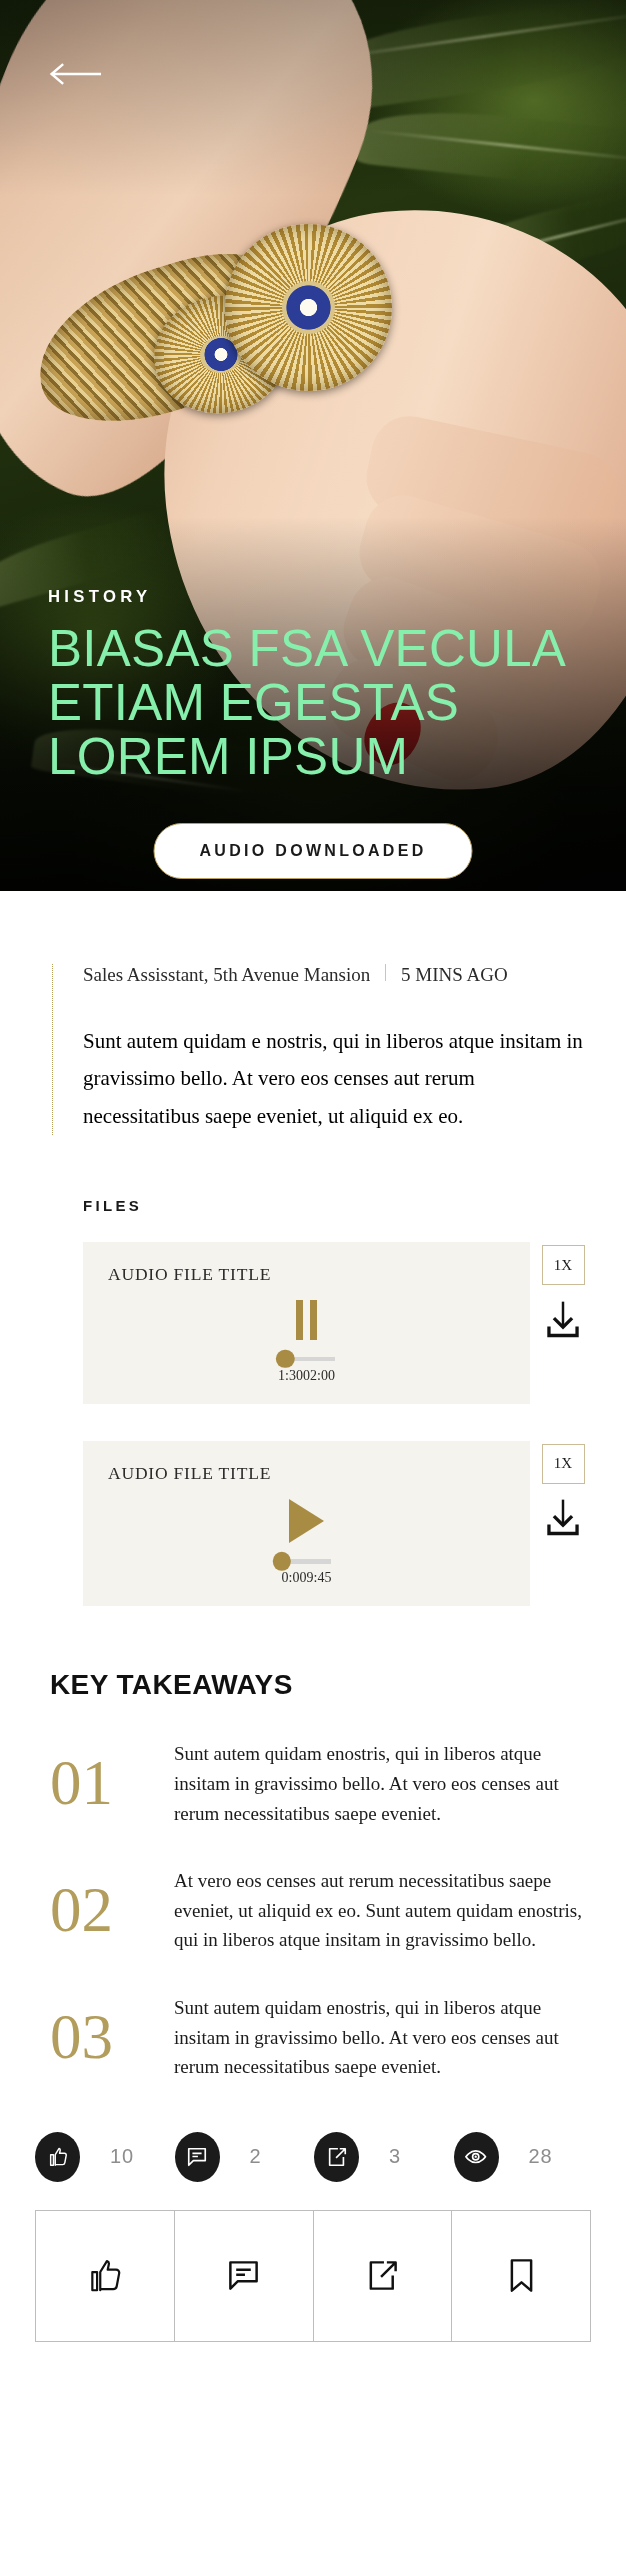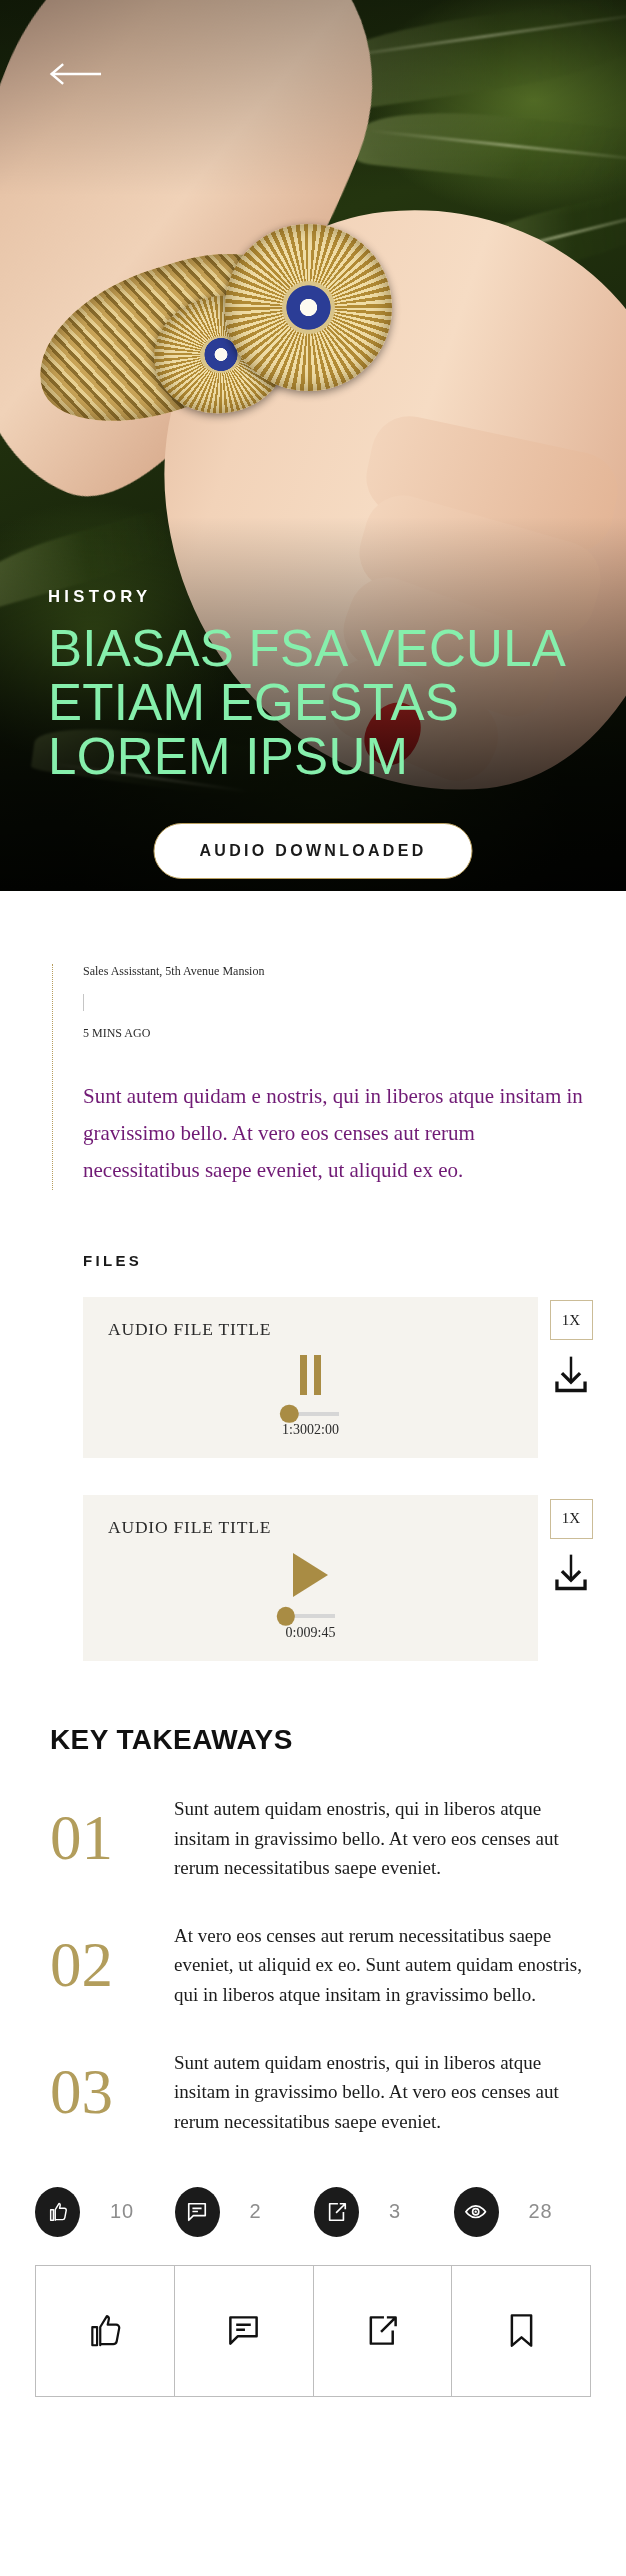--- a/index.html
+++ b/index.html
@@ -195,52 +195,51 @@
   .meta-inner { padding-left: 63px; padding-right: 33px; }
   .author {
     font-family: "Liberation Serif", serif;
     font-weight: 700;
     font-size: 18.4px;
     color: #141414;
     margin-bottom: 8.3px;
   }
   .subline {
     font-family: "Liberation Serif", serif;
-    font-size: 12px;
+    font-size: 19px;
     color: #2b2b2b;
     display: flex;
     align-items: flex-start;
     gap: 15px;
-    flex-direction: column;
   }
   .subline .sep {
     display: inline-block;
     width: 0.8px; height: 16.7px;
     background: #c5c5c5;
   }
   .lede {
     font-family: "Liberation Serif", serif;
     font-size: 21px;
     line-height: 1.78;
-    color: #701a75;
+    color: #000000;
     margin-top: 37px;
   }
 
   
   .files-head {
     margin: 62px 0 0 83px;
     font-size: 15px;
     font-weight: 700;
     letter-spacing: 3.3px;
     color: #1a1a1a;
   }
   .player-row {
     display: flex;
     align-items: stretch;
-    margin: 28px 0 0 83px;
+    margin: 28px 8px 0 83px;
     padding-right: 25px;
     gap: 3px;
   }
   .player-card {
     flex: 1;
     background: #f5f3ee;
     padding: 22px 25px 20px 25px;
   }
   .player-title {
     font-family: "Liberation Serif", serif;

